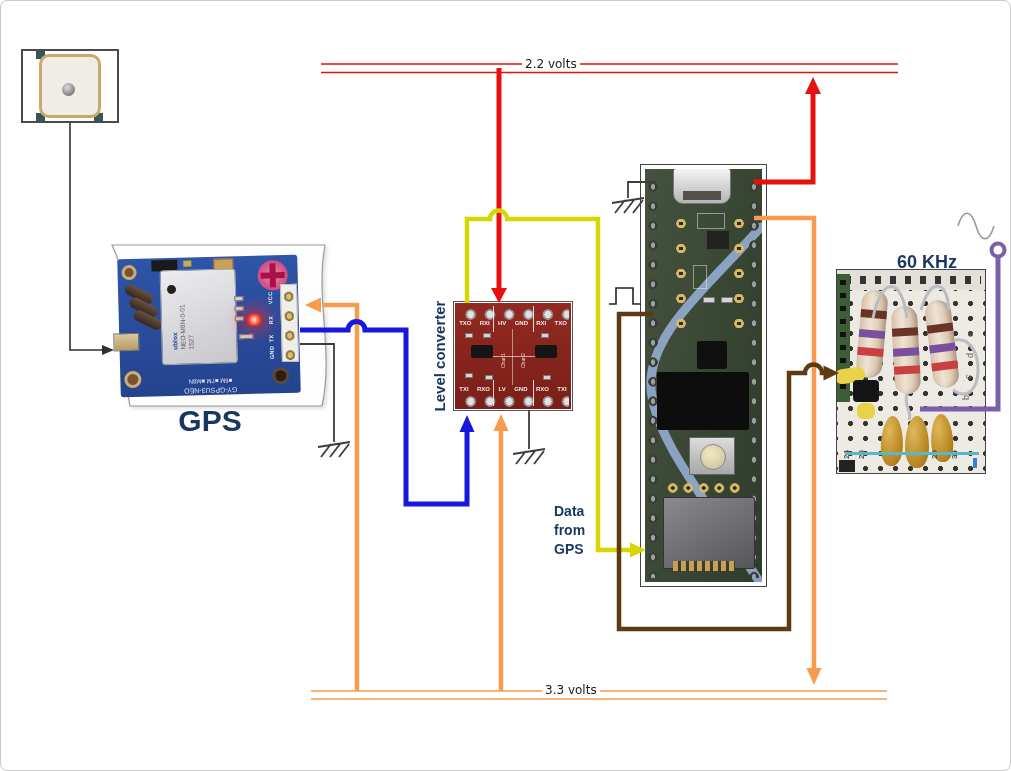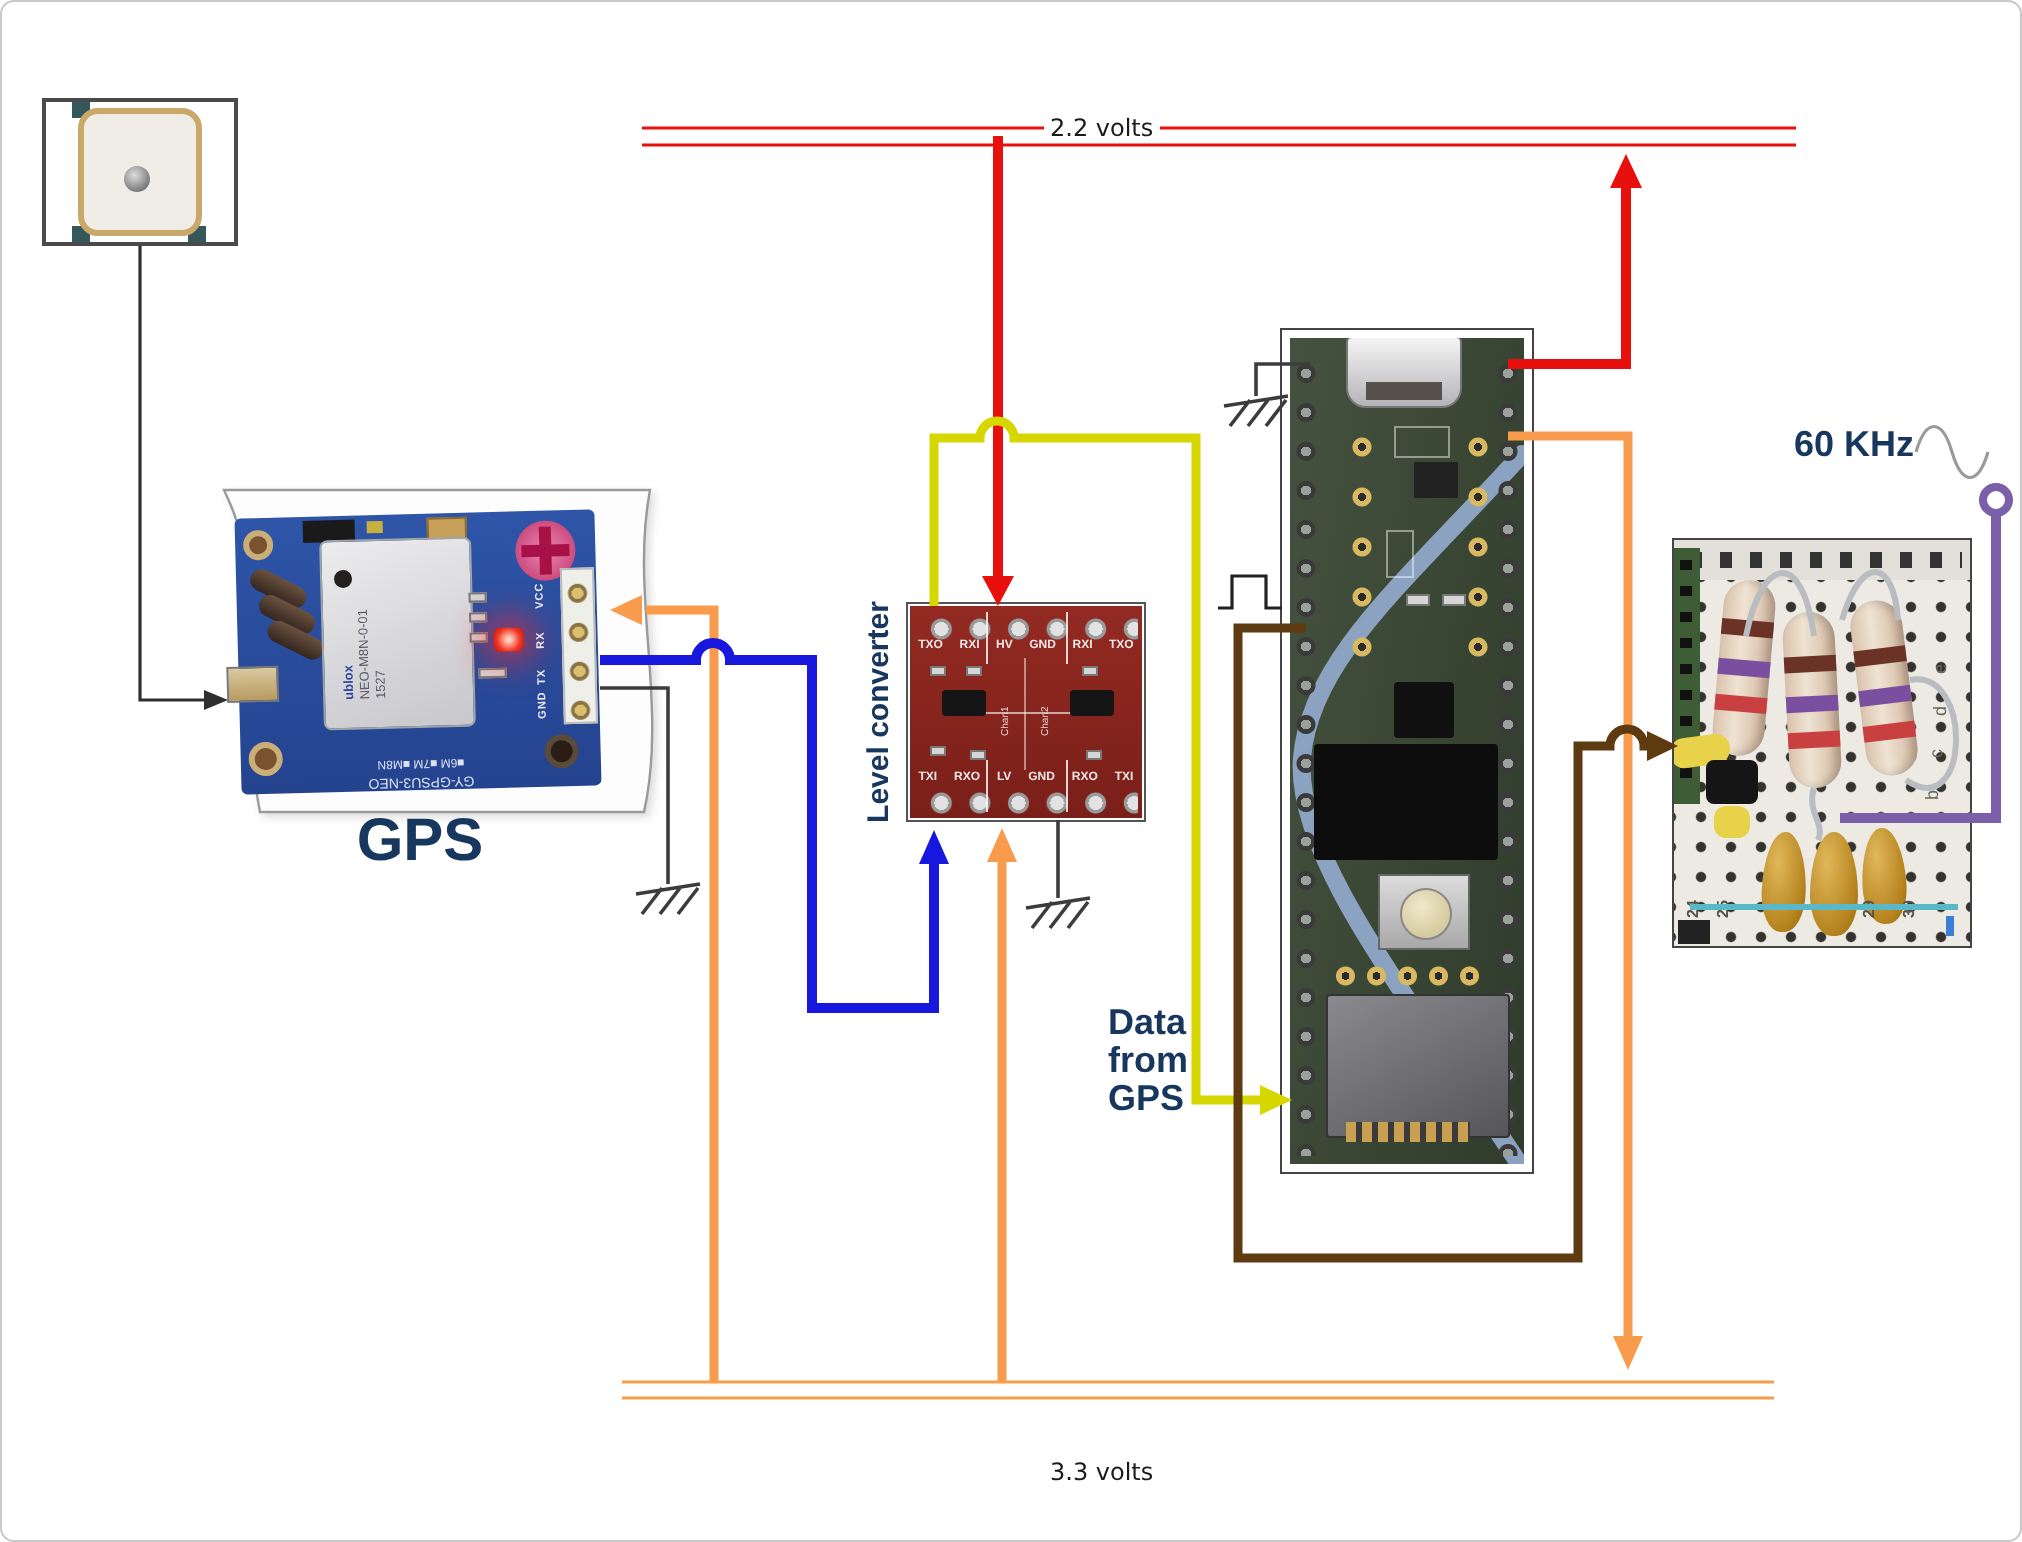--- a/index.html
+++ b/index.html
@@ -6,24 +6,24 @@
   #canvas{position:relative;width:1011px;height:771px;background:#fff;border:1px solid #c9c9c9;border-radius:7px;box-sizing:border-box;overflow:hidden;font-family:"Liberation Sans",sans-serif;}
   .layer{position:absolute;left:0;top:0;pointer-events:none;}
   .abs{position:absolute;}
   
   .lbl-big{position:absolute;font-weight:bold;color:#17375E;text-align:center;font-family:"Liberation Sans",sans-serif;}
   #gps-label{left:149px;top:403px;width:120px;font-size:30px;}
   #mpu-label{left:643px;top:573px;width:120px;font-size:30px;}
   #filter-label{left:847px;top:470px;width:120px;font-size:28px;}
   #freq-label{left:868px;top:211px;width:88px;font-size:18px;text-align:right;}
   #lc-label{left:374px;top:345px;width:132px;height:20px;font-size:15px;font-weight:bold;color:#17375E;text-align:center;transform:rotate(-90deg);transform-origin:center;position:absolute;}
-  #data-label{position:absolute;left:553px;top:501px;font-size:18px;font-weight:bold;color:#17375E;line-height:19px;}
+  #data-label{position:absolute;left:553px;top:501px;font-size:14px;font-weight:bold;color:#17375E;line-height:19px;}
   .bus-lbl{position:absolute;font-family:"DejaVu Sans",sans-serif;font-size:12px;color:#1a1a1a;background:#fff;padding:0 3px;z-index:6;}
   #v5-label{left:521px;top:56px;}
-  #v33-label{left:521px;top:682px;margin-top:46px;}
+  #v33-label{left:541px;top:682px;}
   
   #antenna-box{left:20px;top:48px;width:98px;height:74px;border:2px solid #4a4a4a;background:#fff;box-sizing:border-box;}
   #antenna-patch{position:absolute;left:16px;top:3px;width:62px;height:64px;background:#EFEDE6;border:3px solid #C9A86A;border-radius:10px;box-sizing:border-box;}
   #antenna-pin{position:absolute;left:20px;top:26px;width:13px;height:13px;border-radius:50%;background:radial-gradient(circle at 40% 35%,#ddd,#8a8a8a 60%,#555);}
   .ant-corner{position:absolute;width:9px;height:8px;background:#35565A;}
   
   #gps-board{left:118px;top:256px;width:180px;height:138px;background:linear-gradient(180deg,#2E55A8,#24438F);border-radius:3px;transform:rotate(-1.5deg);z-index:2;}
   #gps-module{position:absolute;left:42px;top:12px;width:76px;height:95px;background:linear-gradient(160deg,#ECECEE,#C7C7CC);border:1px solid #9FA3AA;border-radius:4px;box-sizing:border-box;}
   #gps-module-dot{position:absolute;left:6px;top:14px;width:9px;height:9px;border-radius:50%;background:#23201d;}
   #gps-chip-text{position:absolute;left:4px;top:22px;width:62px;height:52px;transform:rotate(-90deg);transform-origin:center;font-size:6.5px;line-height:8px;color:#5a5a66;}
@@ -328,21 +328,21 @@
       <use href="#gnd" x="528" y="451"></use>
       <use href="#gnd" x="627" y="200"></use>
     </g>
 
     <path d="M608,303 L615,303 L615,287 L632,287 L632,303 L640,303" fill="none" stroke="#222" stroke-width="1.6"></path>
 
     <path d="M957,225 c5,-17 13,-17 18,0 c5,17 13,17 18,0" fill="none" stroke="#9A9A9A" stroke-width="1.6"></path>
   </svg>
 
   <div class="lbl-big" id="gps-label" style="z-index:6;">GPS</div>
-  <div class="lbl-big" id="freq-label" style="z-index:6;">60 KHz</div>
+  <div class="lbl-big" id="freq-label" style="z-index:6;margin-top:40px;">60 KHz</div>
   <div id="lc-label" style="z-index:6;">Level converter</div>
   <div id="data-label" style="z-index:6;">
     <div>Data</div>
     <div>from</div>
     <div>GPS</div>
   </div>
   <div class="bus-lbl" id="v5-label">2.2 volts</div>
   <div class="bus-lbl" id="v33-label">3.3 volts</div>
 
 </div>

